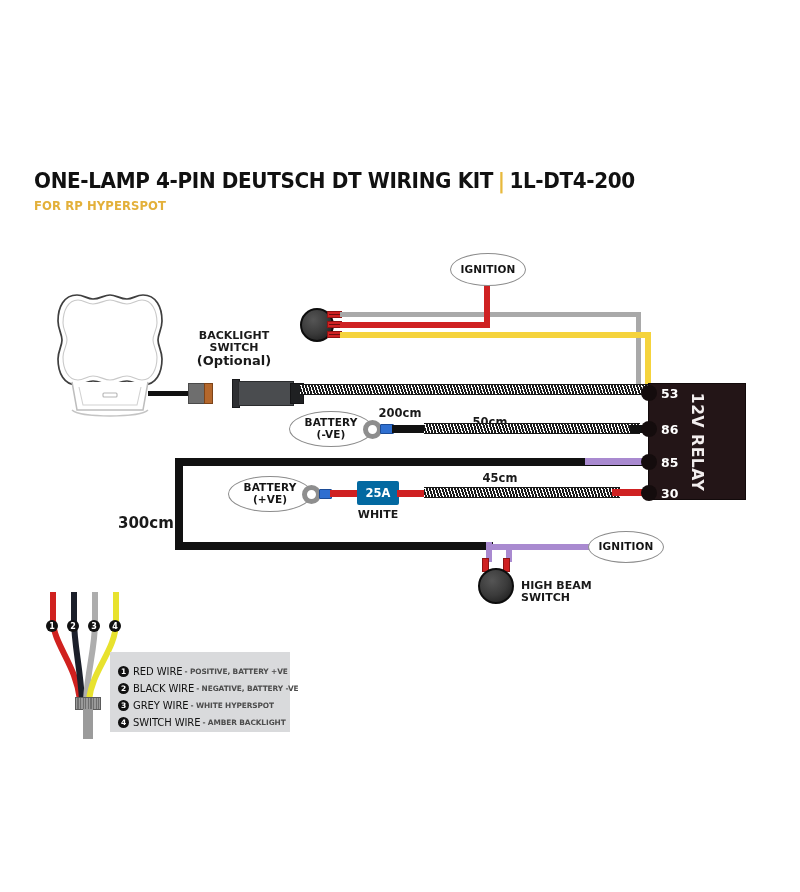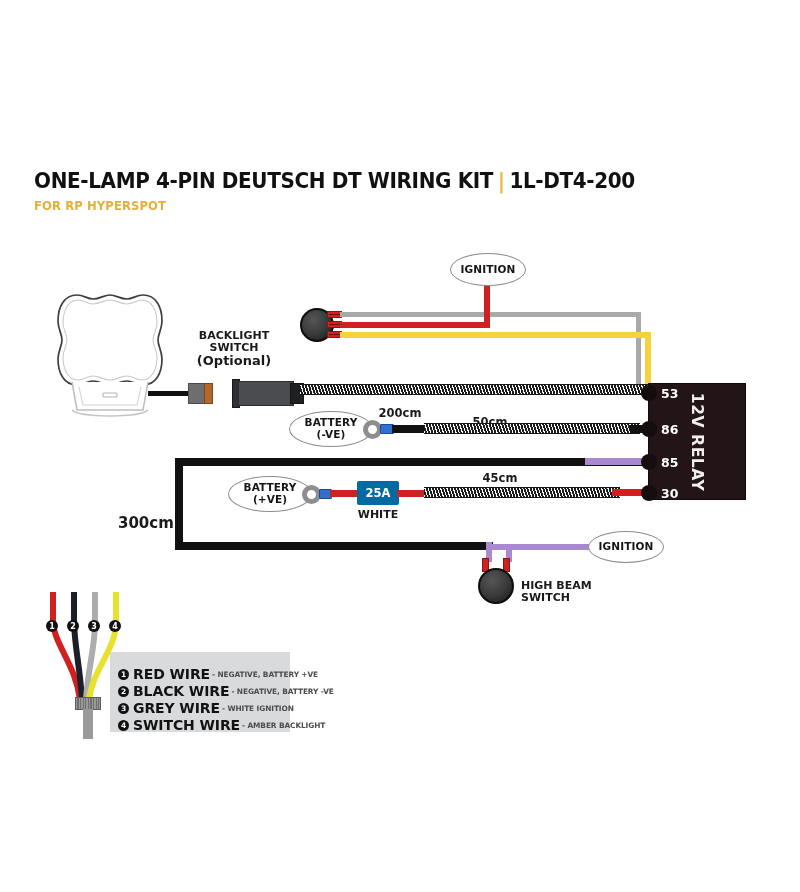--- a/index.html
+++ b/index.html
@@ -220,22 +220,22 @@
     font-weight: bold;
     font-size: 7.5px;
     display: flex;
     align-items: center;
     justify-content: center;
     flex: 0 0 auto;
     margin-right: 4px;
   }
   .legend-strong {
     font-family: "DejaVu Sans", sans-serif;
-    font-weight: bold;
-    font-size: 14px;
+    font-weight: normal;
+    font-size: 10px;
     color: #121212;
     letter-spacing: -0.1px;
   }
   .legend-rest {
     font-family: "DejaVu Sans", sans-serif;
     font-weight: bold;
     font-size: 7.4px;
     color: #4d4d4d;
     letter-spacing: -0.1px;
     margin-left: 2px;
@@ -423,31 +423,31 @@
   <div class="bundle-badge" style="left:109px; top:620px;">4</div>
 
   <div class="bundle-boot" style="left:75px; top:697px; width:26px; height:13px;"></div>
   <div class="wire" style="left:83px; top:709px; width:10px; height:30px; background:#9b9b9b;"></div>
 
   <div class="legend-panel" style="left:110px; top:652px; width:180px; height:80px;"></div>
 
   <div class="legend-row" style="left:118px; top:666px;">
     <div class="badge">1</div>
     <span class="legend-strong">RED WIRE</span>
-    <span class="legend-rest">- NEGATIVE, BATTERY +VE</span>
+    <span class="legend-rest">- POSITIVE, BATTERY +VE</span>
   </div>
   <div class="legend-row" style="left:118px; top:683px;">
     <div class="badge">2</div>
     <span class="legend-strong">BLACK WIRE</span>
     <span class="legend-rest">- NEGATIVE, BATTERY -VE</span>
   </div>
   <div class="legend-row" style="left:118px; top:700px;">
     <div class="badge">3</div>
     <span class="legend-strong">GREY WIRE</span>
-    <span class="legend-rest">- WHITE IGNITION</span>
+    <span class="legend-rest">- WHITE HYPERSPOT</span>
   </div>
   <div class="legend-row" style="left:118px; top:717px;">
     <div class="badge">4</div>
     <span class="legend-strong">SWITCH WIRE</span>
     <span class="legend-rest">- AMBER BACKLIGHT</span>
   </div>
 
 </div>
 
 </body></html>

